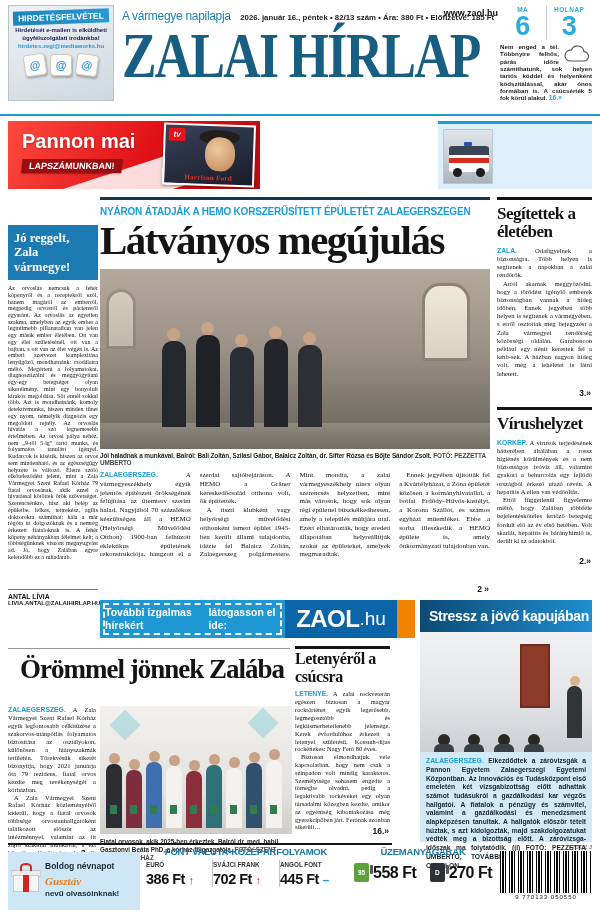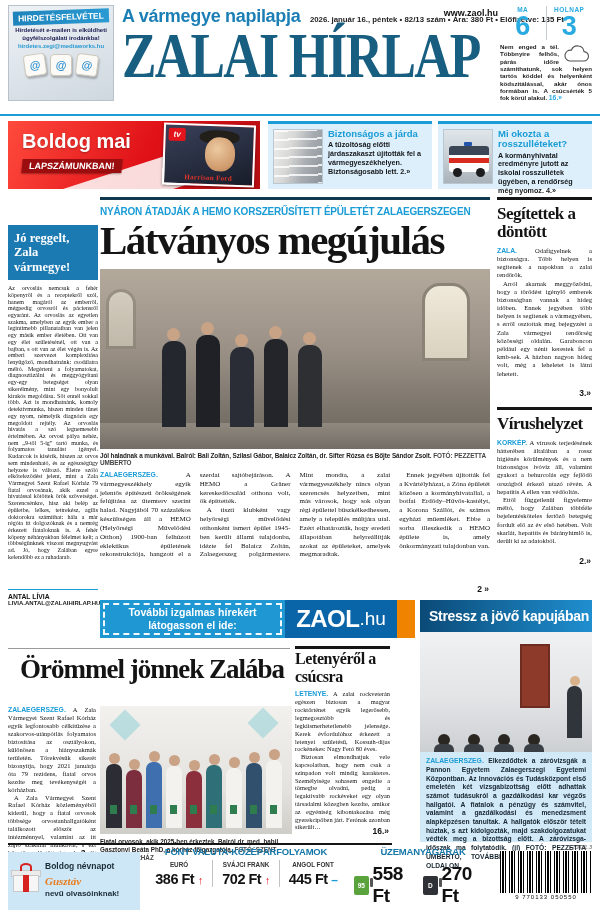--- a/index.html
+++ b/index.html
@@ -19,21 +19,21 @@
   .ad-body { font-size:6px; font-weight:700; color:#225; text-align:center; padding:1px 5px 0 5px; line-height:1.25; }
   .ad-email { font-size:6px; font-weight:700; color:#2a9ad2; text-align:center; padding-top:1px; }
   .dice-row { display:flex; justify-content:center; gap:4px; margin-top:5px; }
   .die { width:22px; height:22px; background:#fbfaf6; border:1px solid #cfc9bd; border-radius:4px;
          box-shadow:1px 2px 2px rgba(0,0,0,.25); display:flex; align-items:center; justify-content:center;
          color:#2a8fd0; font-weight:700; font-size:11px; }
   .die:nth-child(1){ transform:rotate(-8deg);} .die:nth-child(3){ transform:rotate(7deg);}
 
   .hdr-center { left:122px; top:6px; width:372px; height:106px; }
   .tagline-row { position:relative; height:15px; white-space:nowrap; }
-  .tagline { display:inline-block; color:#1b7fb6; font-weight:700; font-size:18px; letter-spacing:-0.3px; }
+  .tagline { display:inline-block; color:#1b7fb6; font-weight:400; font-size:12px; letter-spacing:-0.3px; }
   .issue-info { display:inline-block; font-size:7.8px; color:#222; font-weight:600; margin-left:5px; }
   .website { position:absolute; right:-4px; top:2px; font-size:9px; font-weight:800; color:#111; }
   .masthead { margin-top:4px; font-family:"Liberation Serif", serif; font-weight:700;
         font-size:63px; line-height:1; color:#175e80; letter-spacing:-2px;
         transform:scaleX(0.82); transform-origin:left top; white-space:nowrap; }
 
   .weather { left:500px; top:6px; width:92px; height:106px; }
   .w-temps { display:flex; }
   .w-cell { flex:1; text-align:center; }
   .w-cell + .w-cell { border-left:1px solid #c5ccd1; }
@@ -129,21 +129,21 @@
   .sb-head { margin-top:5px; font-family:"Liberation Serif", serif; font-weight:600; font-size:17px;
         line-height:1.05; letter-spacing:-0.5px; color:#141414; }
   .sb-body { position:relative; margin-top:6px; overflow:hidden; font-family:"Liberation Serif", serif;
         font-size:6.6px; line-height:1.24; text-align:justify; }
   .sb-body p.ind { text-indent:6px; }
   .sb1 { height:152px; } .sb2 { height:128px; }
 
   
   .zaol { left:100px; top:600px; width:315px; height:38px; display:flex; }
   .zaol-left { flex:1; background:#1e97d3; padding:3px; }
-  .zaol-left-in { height:100%; border:2px dashed rgba(255,255,255,.95); display:flex; flex-direction:column;
+  .zaol-left-in { height:100%; border:2px dashed rgba(255,255,255,.95); display:flex; flex-direction:row;
         align-items:center; justify-content:center; color:#fff; font-weight:800; font-size:10.5px; line-height:1.25; }
   .zaol-logo { width:112px; background:#0a65a8; display:flex; align-items:center; justify-content:center; color:#fff; }
   .zaol-logo .z1 { font-weight:800; font-size:24px; letter-spacing:-0.5px; }
   .zaol-logo .z2 { font-weight:400; font-size:19px; }
   .zaol-orange { width:18px; background:#f08300; }
 
   
   .stressz { left:420px; top:600px; width:172px; height:242px; background:#d2e9f7; }
   .st-title { height:32px; background:linear-gradient(90deg,#0b4a77,#1f8ecf); color:#fff; font-weight:800;
         font-size:14px; padding:8px 0 0 9px; letter-spacing:-0.3px; }
@@ -191,35 +191,35 @@
   .gift-bow { position:absolute; bottom:21px; left:8px; width:12px; height:8px; border:2px solid #d6231f;
         border-bottom:none; border-radius:50% 50% 0 0; }
   .nd-text { padding-top:3px; }
   .nd-1 { font-size:8.5px; font-weight:800; color:#1b2b36; }
   .nd-name { font-family:"Liberation Serif", serif; font-style:italic; font-weight:700; font-size:11px; color:#e87c1e; }
   .nd-2 { font-size:8px; font-weight:800; color:#1b2b36; }
 
   .valuta { left:146px; top:846px; width:200px; }
   .strip-header { text-align:center; color:#1577a8; font-weight:800; font-size:9.5px; letter-spacing:-0.2px; }
   .val-grid { display:flex; margin-top:3px; }
-  .val-col { flex:1; text-align:center; padding-top:1px; }
+  .val-col { flex:1; padding-top:1px; }
   .val-col + .val-col { border-left:1px solid #c2c2c2; }
   .val-label { font-size:6.3px; font-weight:800; color:#333; }
   .val-value { font-size:14.5px; font-weight:800; color:#121212; letter-spacing:-0.5px; margin-top:3px; }
   .trend-up { color:#e3141b; font-size:11px; font-weight:800; }
   .trend-flat { color:#1a9cd6; font-size:12px; font-weight:800; }
 
   .fuel { left:352px; top:846px; width:142px; }
   .fuel-row { display:flex; justify-content:space-between; margin-top:6px; padding:0 2px; }
   .fuel-item { display:flex; align-items:center; gap:4px; }
   .pump { width:15px; height:19px; border-radius:2px; position:relative; color:#fff; font-weight:800;
         font-size:6.5px; display:flex; align-items:center; justify-content:center; }
   .pump::after { content:""; position:absolute; right:-4px; top:2px; width:3px; height:9px; background:#555; border-radius:1px; }
   .pump-95 { background:#5aa33c; } .pump-d { background:#2e3136; }
-  .fuel-val { font-size:19px; font-weight:800; letter-spacing:-0.5px; }
+  .fuel-val { font-size:16px; font-weight:800; letter-spacing:-0.5px; }
 
   .barcode-wrap { left:500px; top:844px; width:92px; }
   .bc-code { text-align:right; font-size:5.5px; color:#555; font-style:italic; }
   .bc-bars { margin-top:1px; height:42px; background:
         repeating-linear-gradient(90deg,#000 0 1px,#fff 1px 2px,#000 2px 4px,#fff 4px 5px,#000 5px 6px,#fff 6px 9px); }
   .bc-num { text-align:center; font-size:6px; letter-spacing:1px; margin-top:1px; color:#111; }
 </style>
 </head>
 <body>
 
@@ -262,56 +262,39 @@
       </svg>
       <span>Nem enged a tél. Többnyire felhős, párás időre számíthatunk, sok helyen tartós köddel és helyenként ködszitálással, akár ónos formában is. A csúcsérték 5 fok körül alakul.</span>
       <span class="w-ref">16.»</span>
     </div>
   </div>
 
   <div class="abs hdr-rule"></div>
 
   <div class="abs promo">
     <div class="promo-swoosh"></div>
-    <div class="promo-line1">Boldog mai</div>
+    <div class="promo-line1">Pannon mai</div>
     <div class="promo-line2">LAPSZÁMUNKBAN!</div>
     <div class="mag">
       <div class="mag-logo">tv</div>
       <div class="mag-hat"></div>
       <div class="mag-face"></div>
       <div class="mag-name">Harrison Ford</div>
     </div>
   </div>
 
-  <div class="abs teaser teaser1">
-    <div class="tphoto ph-sidewalk"></div>
-    <div class="ttext">
-      <div class="ttitle">Biztonságos a járda</div>
-      <div class="tbody">
-        <span>A tűzoltóság előtti járdaszakaszt újították fel a vármegyeszékhelyen. Biztonságosabb lett.</span>
-        <span class="tref">2.»</span>
-      </div>
-    </div>
-  </div>
 
   <div class="abs teaser teaser2">
     <div class="tphoto ph-van">
       <div class="van-body"></div>
       <div class="van-win"></div>
       <div class="van-stripe"></div>
       <div class="van-light"></div>
       <div class="van-wheel" style="left:9px;"></div>
       <div class="van-wheel" style="left:32px;"></div>
-    </div>
-    <div class="ttext">
-      <div class="ttitle">Mi okozta a rosszulléteket?</div>
-      <div class="tbody">
-        <span>A kormányhivatal eredményre jutott az iskolai rosszullétek ügyében, a rendőrség még nyomoz.</span>
-        <span class="tref">4.»</span>
-      </div>
     </div>
   </div>
 
   <div class="abs editorial">
     <div class="greet">Jó reggelt, Zala vármegye!</div>
     <div class="ed-body">Az orvoslás nemcsak a fehér köpenyről és a receptekről szól, hanem magáról az emberről, mégpedig orvosról és páciensről egyaránt. Az orvoslás az egyetlen szakma, amelyben az egyik ember a legintimebb pillanataiban van jelen egy másik ember életében. Ott van egy élet születésénél, ott van a bajban, s ott van az élet végén is. Az emberi szervezet komplexitása lenyűgöző, mondhatnánk: csodálatra méltó. Megérteni a folyamatokat, diagnosztizálni és meggyógyítani egy-egy betegséget olyan sikerélmény, mint egy bonyolult kirakós megoldása. Sőt ennél sokkal több. Azt is mondhatnánk, komoly detektívmunka, hiszen minden tünet egy nyom, némelyik diagnózis egy megoldott rejtély. Az orvoslás hivatás a szó legnemesebb értelmében. Az orvosi pálya nehéz, nem „9-től 5-ig” tartó munka, és folyamatos tanulást igényel. Kudarcok is kísérik, hiszen az orvos sem mindenható, és az egészségügy helyzete is változó. Életre szóló elköteleződést jelent, mint a Zala Vármegyei Szent Rafael Kórház 79 fiatal orvosának, akik ezzel a hivatással kötöttek örök szövetséget. Szerencsénkre, hisz aki belép az épületbe, lelkes, tettrekész, agilis doktorokra számíthat: hála a már régóta itt dolgozóknak és a nemrég érkezett fiataloknak is. A fehér köpeny néhányakban félelmet kelt; a többségünknek viszont megnyugvást ad. Jó, hogy Zalában egyre kelendőbb ez a ruhadarab.</div>
     <div class="ed-author">
       <div class="ed-name">ANTAL LÍVIA</div>
       <div class="ed-mail">LIVIA.ANTAL@ZALAIHIRLAP.HU</div>
     </div>
@@ -340,21 +323,21 @@
       <p><span class="loc">ZALAEGERSZEG.</span>
          <span>A vármegyeszékhely egyik jelentős építészeti örökségének felújítása az ütemterv szerint halad. Nagyjából 70 százalékos készültségen áll a HEMO (Helyőrségi Művelődési Otthon) 1900-ban felhúzott eklektikus épületének rekonstrukciója, hangzott el a szerdai sajtóbejáráson. A HEMO a Gräner kereskedőcsalád otthona volt, ők építtették.</span></p>
       <p class="ind">A tiszti klubként vagy helyőrségi művelődési otthonként ismert épület 1945-ben került állami tulajdonba, idézte fel Balaicz Zoltán, Zalaegerszeg polgármestere. Mint mondta, a zalai vármegyeszékhely nincs olyan szerencsés helyzetben, mint más városok, hogy sok olyan régi épülettel büszkélkedhessen, amely a település múltjára utal. Ezért elhatározták, hogy eredeti állapotában helyreállítják azokat az épületeket, amelyek megmaradtak.</p>
       <p class="ind">Ennek jegyében újították fel a Kvártélyházat, a Zóna épületét közösen a kormányhivatallal, a botfai Erdődy–Hűvös-kastélyt, a Korona Szállót, és számos egyházi műemléket. Ebbe a sorba illeszkedik a HEMO épülete is, amely önkormányzati tulajdonban van.</p>
       <span class="flow-ref">2 »</span>
     </div>
   </div>
 
   <div class="abs sidebar">
     <div class="sb-art">
-      <div class="sb-head">Segítettek a döntött</div>
+      <div class="sb-head">Segítettek a életében</div>
       <div class="sb-body sb1">
         <p><span class="loc">ZALA.</span>
            <span>Odafigyelnek a biztonságra. Több helyen is segítenek a napokban a zalai rendőrök.</span></p>
         <p class="ind">Arról akarnak meggyőződni, hogy a törődést igénylő emberek biztonságban vannak a hideg időben. Ennek jegyében több helyen is segítenek a vármegyében, s erről osztottak meg bejegyzést a Zala vármegyei rendőrség közösségi oldalán. Garaboncon például egy nénit kerestek fel a kmb-sek. A házban nagyon hideg volt, még a leheletet is látni lehetett.</p>
         <span class="flow-ref">3.»</span>
       </div>
     </div>
     <div class="sb-art second">
       <div class="sb-head">Vírushelyzet</div>
       <div class="sb-body sb2">

